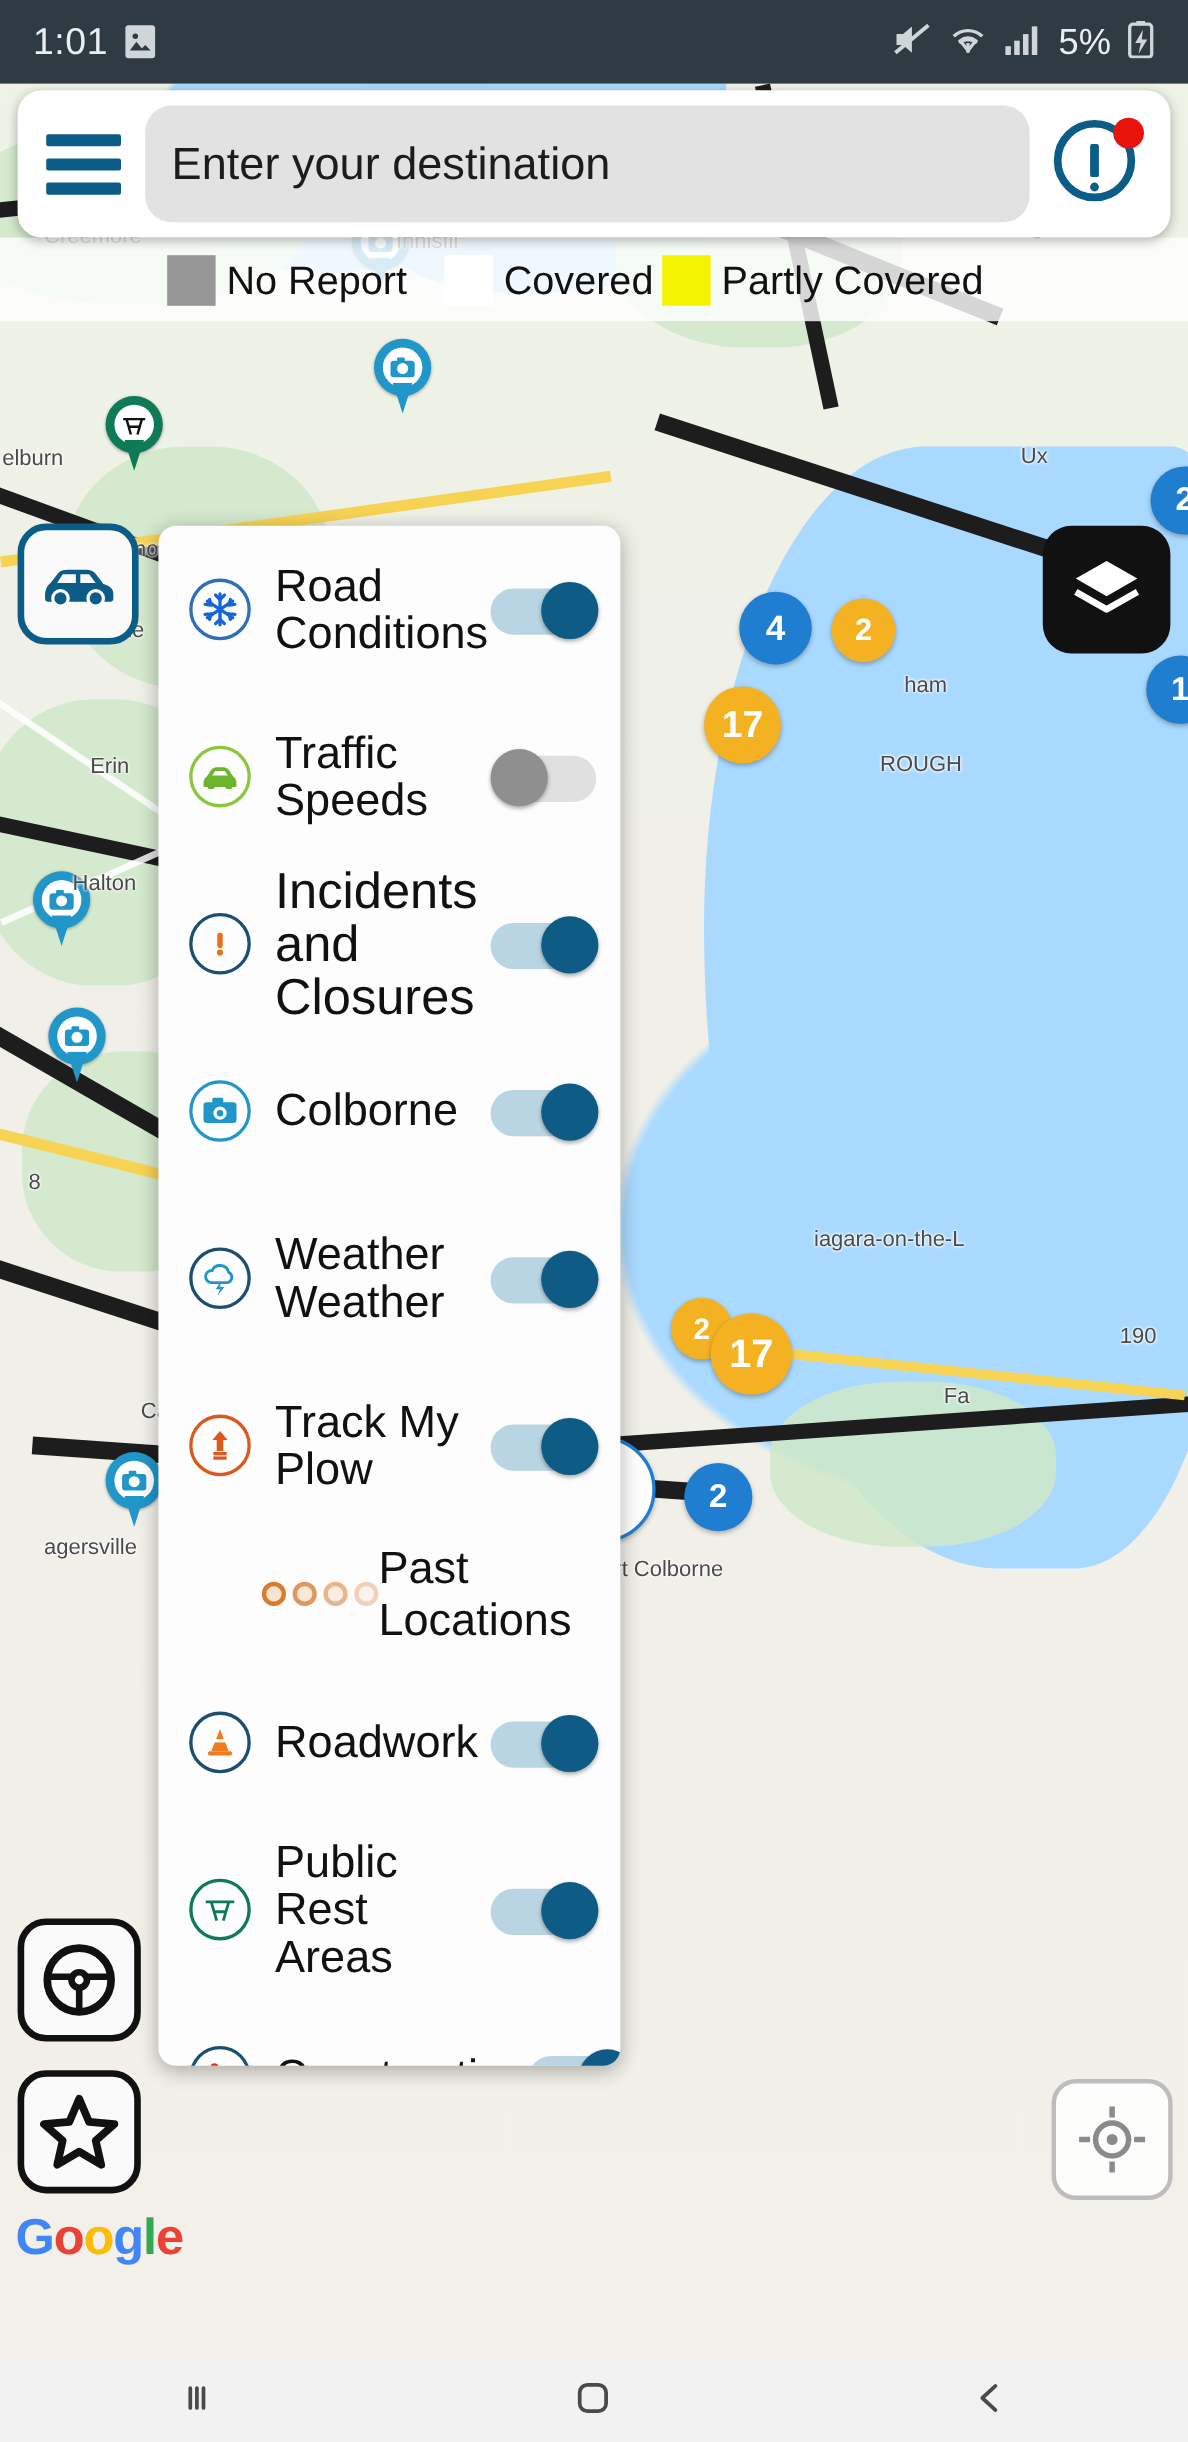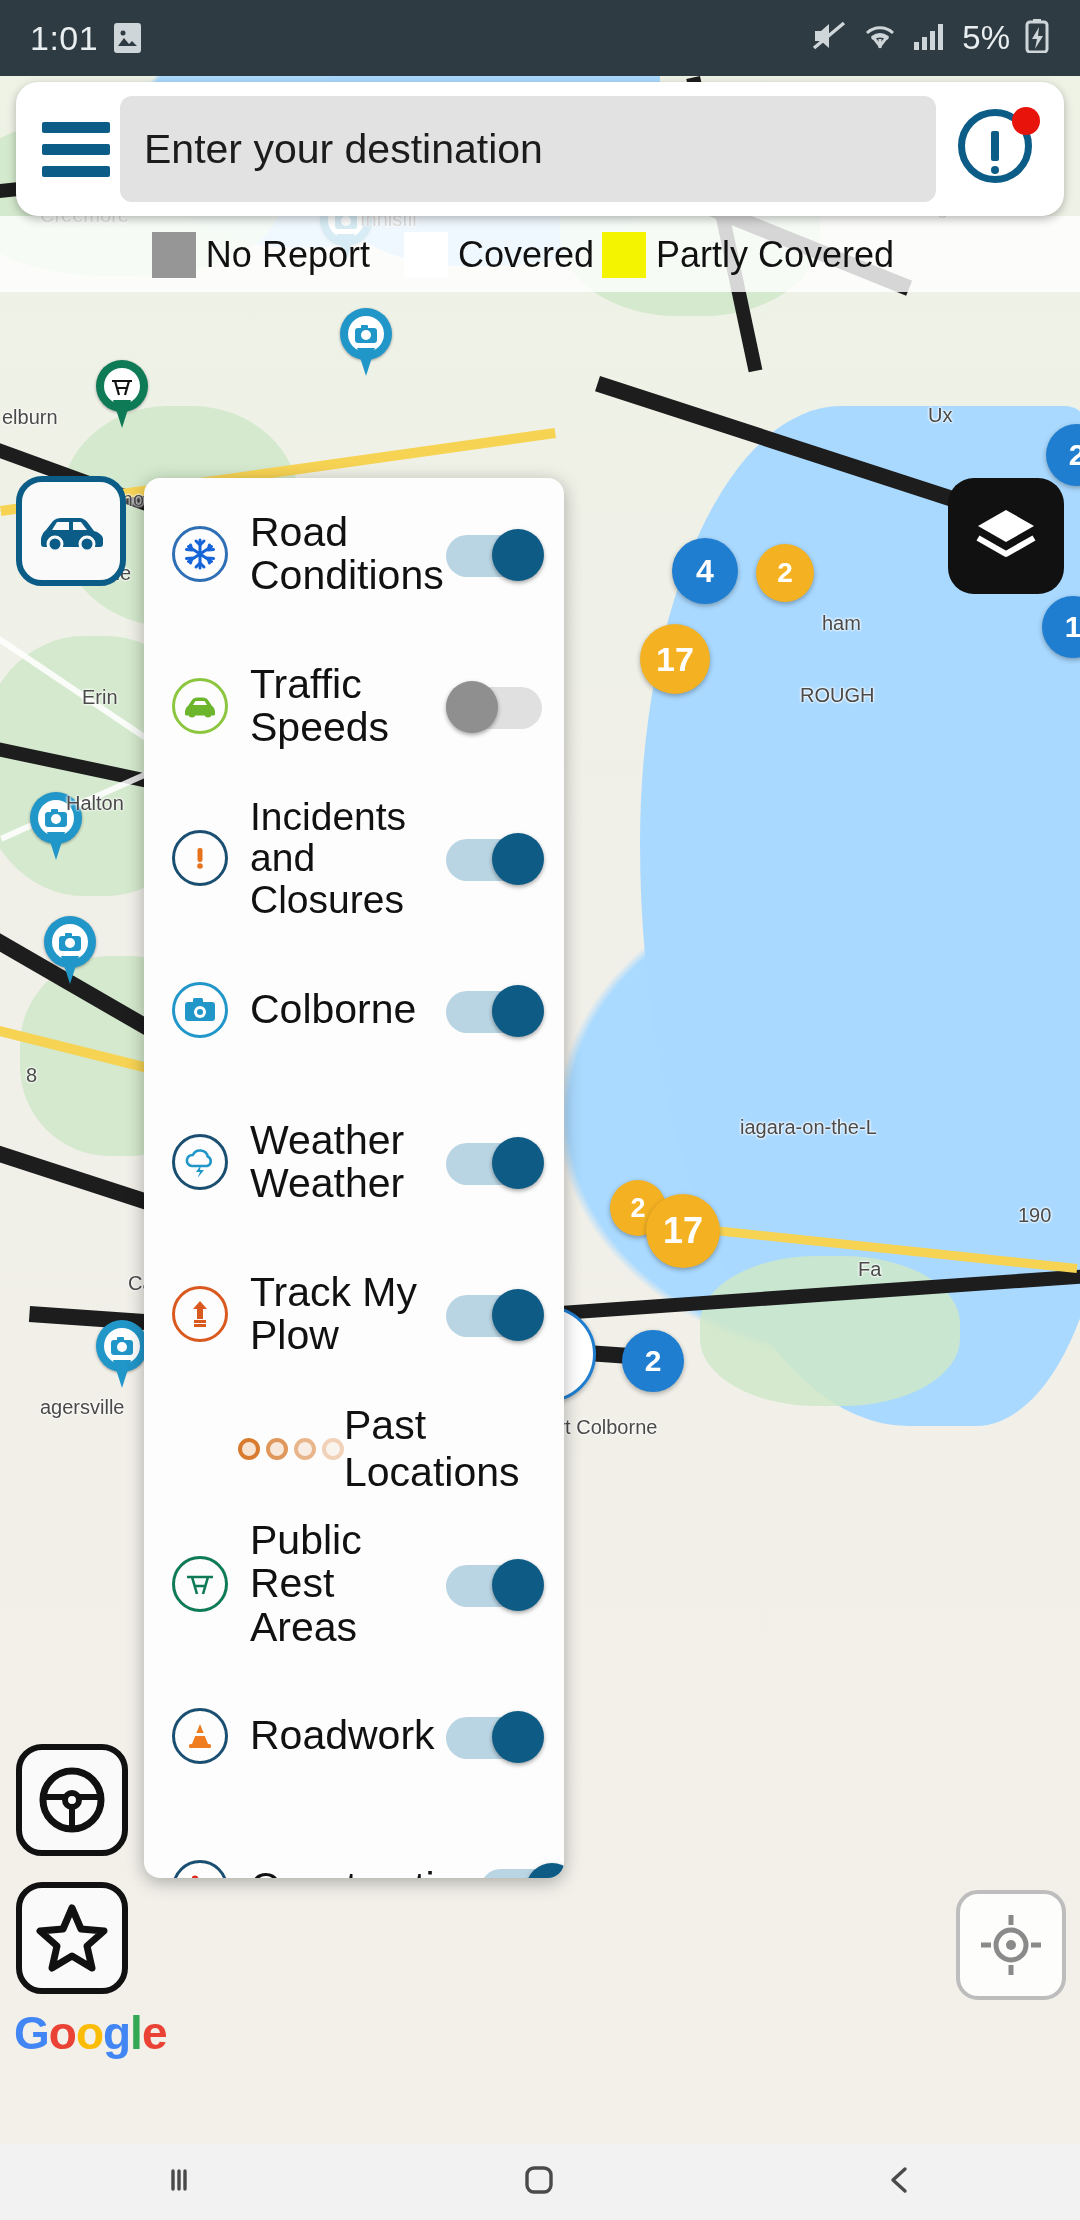--- a/index.html
+++ b/index.html
@@ -85,22 +85,22 @@
 
   
   .searchcard {
     position:absolute; left:16px; top:82px; width:1048px; height:134px;
     background:#fff; border-radius:22px; box-shadow:0 3px 10px rgba(0,0,0,.28);
     display:flex; align-items:center; padding:0 26px; z-index:30;
   }
   .hamburger { width:68px; display:flex; flex-direction:column; gap:11px; cursor:pointer;}
   .hamburger span { display:block; height:11px; background:#0b5c86; border-radius:2px;}
   .searchbox {
-    flex:1; height:106px; margin:0 22px 0 10px; background:#e2e2e2;
-    border-radius:12px; display:flex; align-items:center; padding-left:24px;
+    flex:1; height:106px; margin:0 22px 0 22px; background:#e2e2e2;
+    border-radius:24px; display:flex; align-items:center; padding-left:24px;
   }
   .searchbox .ph { font-size:41px; color:#1c1c1c; }
   .alert-btn { position:relative; width:80px;height:80px; cursor:pointer;}
   .alert-circle {
     width:74px;height:74px;border-radius:50%;border:7px solid #0b5c86;
     display:flex;align-items:center;justify-content:center;
   }
   .alert-bang {
     width:8px;height:30px;background:#0b5c86;border-radius:2px;position:relative;
   }
@@ -155,21 +155,21 @@
     position:absolute; left:144px; top:478px; width:420px; height:1400px;
     background:#fdfdfd; border-radius:16px; box-shadow:0 4px 18px rgba(0,0,0,.30);
     z-index:25; overflow:hidden;
   }
   .prow {
     display:flex; align-items:center; height:152px; padding:0 22px 0 28px;
   }
   .prow .ico { width:56px;height:56px;border-radius:50%;border:3px solid #1b4f72;
       display:flex;align-items:center;justify-content:center; flex:0 0 56px;}
   .prow .lbl { margin-left:22px; font-size:41px; color:#111; line-height:1.06; flex:1;}
-  .prow .lbl.two { font-size:39px; }
+  .prow .lbl.two { font-size:46px; }
   .toggle { position:relative; width:96px; height:50px; flex:0 0 96px; cursor:pointer;}
   .toggle .track{ position:absolute; left:0; top:6px; width:96px;height:42px;border-radius:21px;
       background:#b9d4e3;}
   .toggle .thumb{ position:absolute; top:0; left:46px; width:52px;height:52px;border-radius:50%;
       background:#0e5c86; box-shadow:0 2px 4px rgba(0,0,0,.35);}
   .toggle.off .track{ background:#e0e0e0;}
   .toggle.off .thumb{ left:0; background:#8f8f8f;}
   .past-row { display:flex; align-items:center; height:118px; padding-left:94px;}
   .dots { display:flex; gap:6px; align-items:center;}
   .dots i { width:22px;height:22px;border-radius:50%; display:block;
@@ -560,48 +560,48 @@
       <div class="dots">
         <i></i>
           <i></i>
           <i></i>
           <i></i>
       </div>
       <div class="past-lbl">Past Locations</div>
     </div>
 
     <div class="prow">
-      <div class="ico" style="border-color:#0f7a56">
-        <svg width="34" height="28" viewBox="0 0 34 28">
-            <path d="M4 7h26M9 7l5 17M25 7l-5 17M11 16h12" stroke="#0f7a56" stroke-width="2.6" fill="none"></path>
-          </svg>
-      </div>
-      <div class="lbl">Public Rest Areas</div>
-      <div class="toggle">
-          <div class="track"></div>
-          <div class="thumb"></div>
-        </div>
-    </div>
-
-    <div class="prow">
       <div class="ico" style="border-color:#1b4f72">
         <svg width="34" height="32" viewBox="0 0 34 32">
             <path d="M17 4l8 20H9z" fill="#f07c20"></path>
             <rect x="6" y="24" width="22" height="4" rx="1.6" fill="#f07c20"></rect>
             <rect x="11" y="13" width="12" height="3" fill="#fff"></rect>
           </svg>
       </div>
       <div class="lbl">Roadwork</div>
       <div class="toggle">
           <div class="track"></div>
           <div class="thumb"></div>
         </div>
     </div>
 
     <div class="prow">
+      <div class="ico" style="border-color:#0f7a56">
+        <svg width="34" height="28" viewBox="0 0 34 28">
+            <path d="M4 7h26M9 7l5 17M25 7l-5 17M11 16h12" stroke="#0f7a56" stroke-width="2.6" fill="none"></path>
+          </svg>
+      </div>
+      <div class="lbl">Public Rest Areas</div>
+      <div class="toggle">
+          <div class="track"></div>
+          <div class="thumb"></div>
+        </div>
+    </div>
+
+    <div class="prow">
       <div class="ico" style="border-color:#1b4f72">
         <svg width="34" height="32" viewBox="0 0 34 32">
             <circle cx="12" cy="7" r="3.4" fill="#e02b1d"></circle>
             <path d="M8 12c3-2 7-2 9 1l8 7-3 3-7-6-3 5H8z" fill="#e02b1d"></path>
             <path d="M4 26h26v3H4z" fill="#e02b1d"></path>
           </svg>
       </div>
       <div class="lbl">Construction</div>
       <div class="toggle">
           <div class="track"></div>

